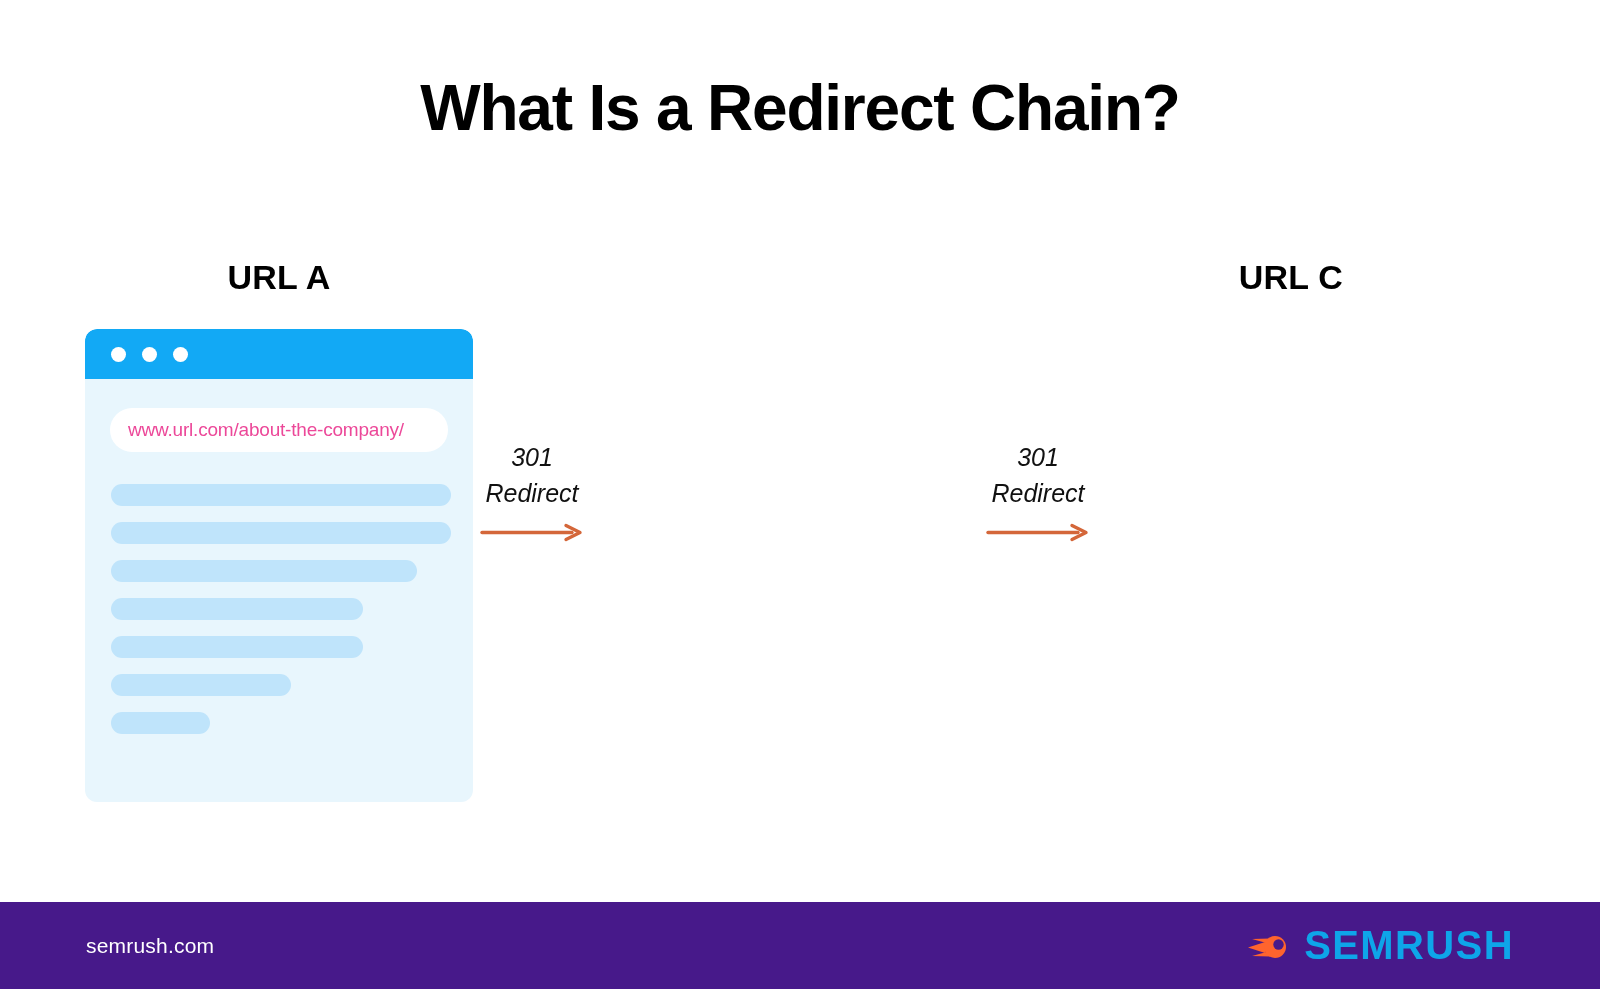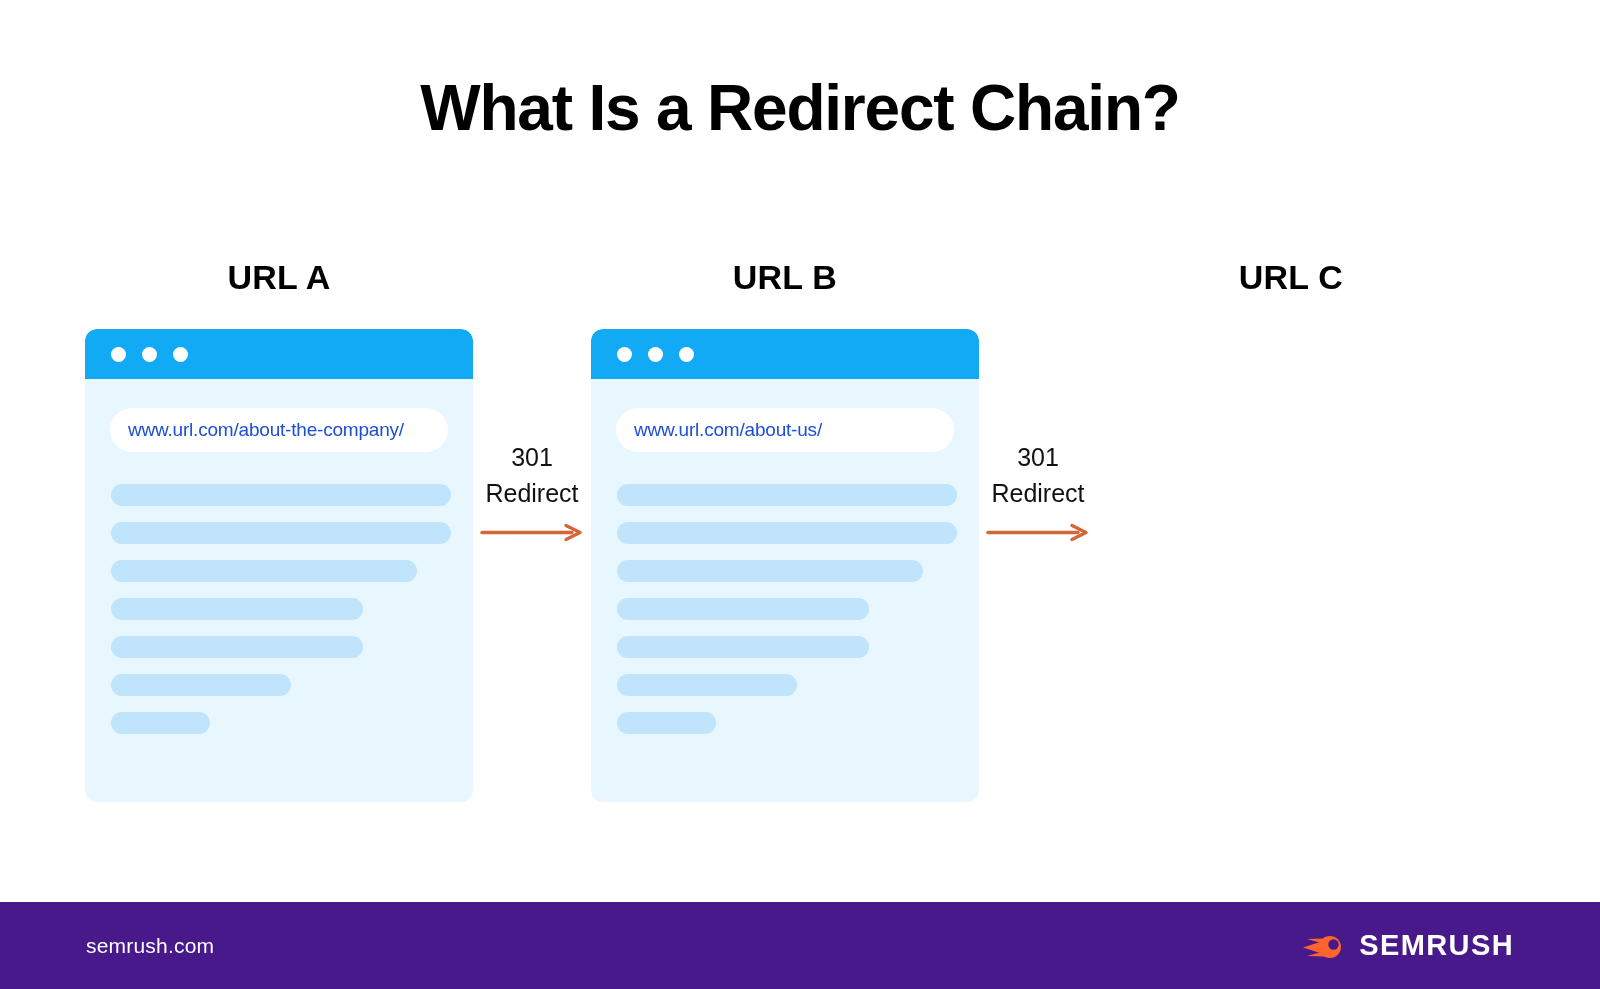--- a/index.html
+++ b/index.html
@@ -61,21 +61,21 @@
   }
   .urlbar {
     position:absolute; top:79px; left:25px;
     width:338px; height:44px;
     background:#ffffff;
     border-radius:22px;
     display:flex; align-items:center;
     padding-left:18px;
   }
   .urlbar-text {
-    font-size:19px; color:#1d4ed8; white-space:nowrap;
+    font-size:19px; color:#ec4899; white-space:nowrap;
     letter-spacing:-0.2px;
   }
   .lines {
     position:absolute; top:155px; left:26px;
     width:340px;
     display:flex; flex-direction:column; gap:16px;
   }
   .line {
     height:22px; border-radius:11px;
     background:#bfe4fb;
@@ -89,20 +89,21 @@
   .connector-1 { left:894px; }
 
   .conn-inner {
     position:absolute; top:236px; left:0; width:118px;
     transform:translateY(-50%);
     text-align:center;
   }
   .conn-label {
     font-size:25px; color:#111111; line-height:1.42;
     font-weight:400;
+    font-style:italic;
   }
   .arrow-wrap {
     margin-top:12px; display:flex; justify-content:center;
   }
 
   
   .footer {
     position:absolute; left:0; top:902px;
     width:1600px; height:87px;
     background:#47198a;
@@ -110,21 +111,21 @@
     padding:0 86px 0 86px;
     gap:20px;
   }
   .footer-url {
     color:#ffffff; font-size:21px; letter-spacing:0.2px;
   }
   .brand {
     display:flex; align-items:center; gap:12px;
   }
   .brand-text {
-    color:#ffffff; font-size:29px; font-weight:700; letter-spacing:1.4px;
+    color:#0ea5e9; font-size:40px; font-weight:700; letter-spacing:1.4px;
   }
 </style>
 </head>
 <body>
 
 <div class="canvas">
 
   <div class="page-title">What Is a Redirect Chain?</div>
 
   <div class="diagram">
@@ -158,42 +159,20 @@
         <div class="conn-label">Redirect</div>
         <div class="arrow-wrap">
           <svg width="104" height="20" viewBox="0 0 104 20">
             <line x1="2" y1="10" x2="92" y2="10" stroke="#d4673a" stroke-width="3.4" stroke-linecap="round"></line>
             <path d="M86 3 L100 10 L86 17" fill="none" stroke="#d4673a" stroke-width="3.4" stroke-linecap="round" stroke-linejoin="round"></path>
           </svg>
         </div>
       </div>
     </div>
 
-    <div class="col col-1">
-      <div class="col-label">URL B</div>
-      <div class="browser">
-        <div class="titlebar">
-          <span class="dot"></span>
-          <span class="dot"></span>
-          <span class="dot"></span>
-        </div>
-        <div class="urlbar">
-          <span class="urlbar-text">www.url.com/about-us/</span>
-        </div>
-        <div class="lines">
-          <div class="line" style="width:100%"></div>
-          <div class="line" style="width:100%"></div>
-          <div class="line" style="width:90%"></div>
-          <div class="line" style="width:74%"></div>
-          <div class="line" style="width:74%"></div>
-          <div class="line" style="width:53%"></div>
-          <div class="line" style="width:29%"></div>
-        </div>
-      </div>
-    </div>
 
     <div class="connector connector-1">
       <div class="conn-inner">
         <div class="conn-label">301</div>
         <div class="conn-label">Redirect</div>
         <div class="arrow-wrap">
           <svg width="104" height="20" viewBox="0 0 104 20">
             <line x1="2" y1="10" x2="92" y2="10" stroke="#d4673a" stroke-width="3.4" stroke-linecap="round"></line>
             <path d="M86 3 L100 10 L86 17" fill="none" stroke="#d4673a" stroke-width="3.4" stroke-linecap="round" stroke-linejoin="round"></path>
           </svg>

